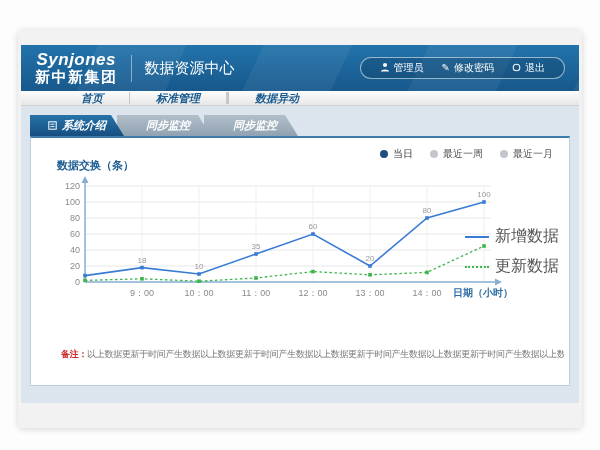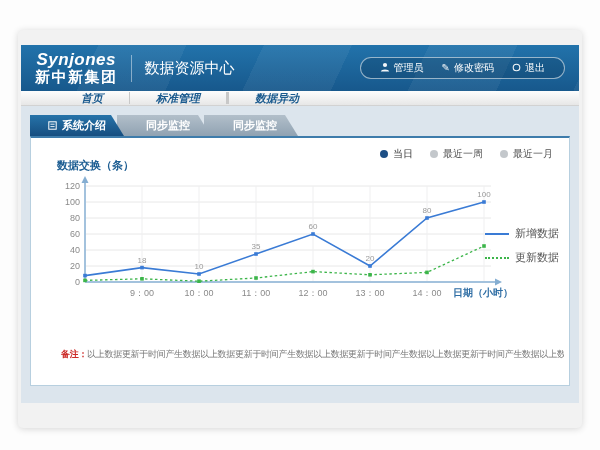--- a/index.html
+++ b/index.html
@@ -30,41 +30,41 @@
   .nav { height:15px; background:linear-gradient(#fdfdfd,#e7e7e7); border-bottom:1px solid #d2d2d2;
          display:flex; align-items:center; padding-left:34px;font-style:italic; }
   .nav-item { font-size:11px; font-weight:bold; color:#1a5a8e; padding:0 26px; cursor:pointer; white-space:nowrap; }
   .nav-sep { width:1px; height:12px; background:#c8c8c8; }
 
   
   .content { background:#dce5ed; height:297px; padding:9px 9px 0; }
   .tabs { display:flex; height:21px; }
   .tab { position:relative; color:#fff; font-size:11px; font-weight:bold;
          display:flex; align-items:center; justify-content:center; gap:5px; width:94px;
-         clip-path:polygon(0 0, calc(100% - 13px) 0, 100% 100%, 0 100%); cursor:pointer; }
+         clip-path:polygon(0 0, calc(100% - 13px) 0, 100% 100%, 0 100%); cursor:pointer;font-style:italic; }
   .tab.active { background:linear-gradient(#2673a9,#164e80); z-index:3; }
   .tab.inactive { background:linear-gradient(#b2bfca,#90a2b2); margin-left:-7px; padding-left:8px; }
   .tab.t2 { z-index:2; } .tab.t3 { z-index:1; }
 
   .panel { background:#fff; border:1px solid #b7cfdf; border-top:2px solid #3e7cab;
            height:250px; position:relative; }
 
   .radios { position:absolute; top:9px; right:16px; display:flex; gap:17px; align-items:flex-end;
             font-size:10px; color:#555; }
   .radio { display:flex; align-items:center; gap:5px; cursor:pointer; }
   .dot { width:8px; height:8px; border-radius:50%; background:#c3c7cb; }
   .radio.sel .dot { background:#1d4f85; }
   .radio.sel { color:#333; }
 
   .ylabel { position:absolute; left:26px; top:20px; font-size:11px; font-weight:bold; color:#1c5d92; }
   #chart { position:absolute; left:14px; top:38px; }
   #chart text { font-family:"Liberation Sans","DejaVu Sans",sans-serif; }
 
   .legend { position:absolute; right:10px; top:88px; display:flex; flex-direction:column; gap:9px;
-            font-size:11px; color:#555; }
+            font-size:16px; color:#555; }
   .leg-row { display:flex; align-items:center; gap:6px; cursor:pointer; }
   .sw { width:24px; height:0; border-top:2px solid #999; }
 
   .note { position:absolute; left:30px; top:210px; right:5px; font-size:9px; letter-spacing:-.3px;
           color:#777; white-space:nowrap; overflow:hidden; }
   .note-prefix { color:#cc2b28; font-weight:bold; }
 </style>
 </head>
 <body>
 

